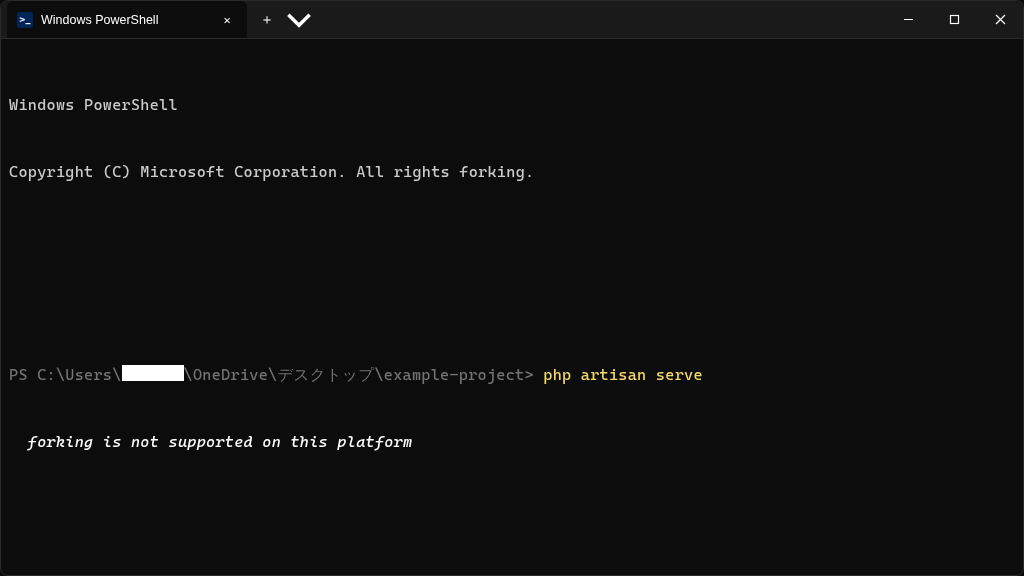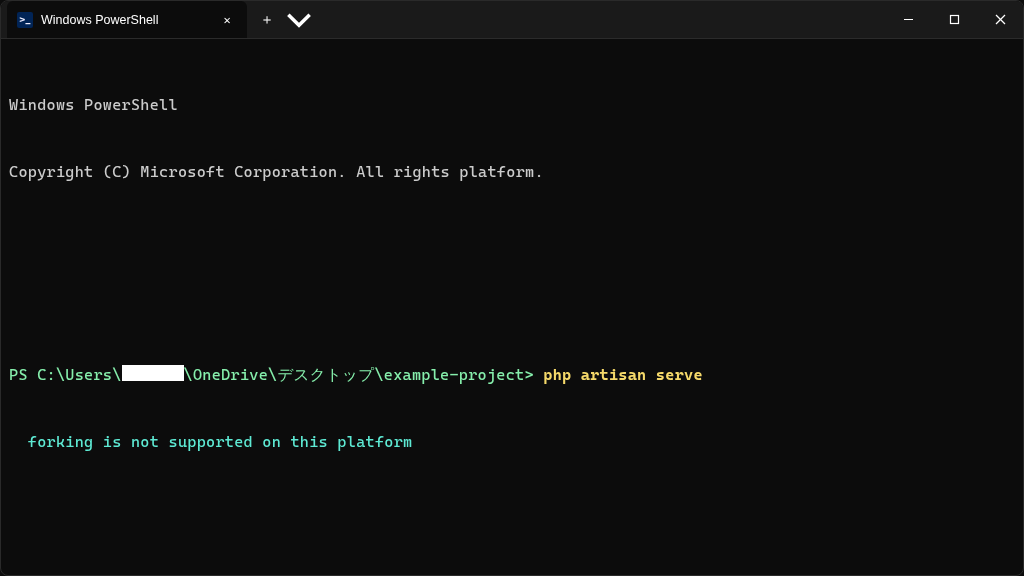--- a/index.html
+++ b/index.html
@@ -99,23 +99,23 @@
     .terminal {
       padding: 10px 8px;
       line-height: 1.45;
       letter-spacing: 0.3px;
       white-space: pre;
       font-size: 15.5px;
     }
     .line { white-space: pre; }
     .blank { height: 1.45em; }
     .light { color: #cccccc; }
-    .dim { color: #5eead4; }
-    .yellow { color: #f5d96a; font-weight: bold; }
-    .prompt-path { color: #86efac; margin-top: 7px; }
+    .dim { color: #ffffff; font-style: italic; }
+    .yellow { color: #f5d96a; }
+    .prompt-path { color: #737373; margin-top: 7px; }
     .redacted {
       display: inline-block;
       width: 62px;
       height: 1em;
       background: #ffffff;
       vertical-align: -1px;
     }
   </style>
 </head>
 <body>
@@ -149,21 +149,21 @@
       <svg viewBox="0 0 11 11">
           <line x1="1" y1="1" x2="10" y2="10"></line>
           <line x1="10" y1="1" x2="1" y2="10"></line>
         </svg>
     </span>
   </div>
 </div>
 
 <div class="terminal">
   <div class="line light">Windows PowerShell</div>
-  <div class="line light">Copyright (C) Microsoft Corporation. All rights platform.</div>
+  <div class="line light">Copyright (C) Microsoft Corporation. All rights forking.</div>
   <div class="blank"></div>
   <div class="blank"></div>
   <div class="line"><span class="prompt-path">PS C:\Users\</span><span class="redacted"></span><span class="prompt-path">\OneDrive\デスクトップ\example-project&gt; </span><span class="yellow">php artisan serve</span></div>
   <div class="line dim">  forking is not supported on this platform</div>
   <div class="blank"></div>
   
   
   
   
   

